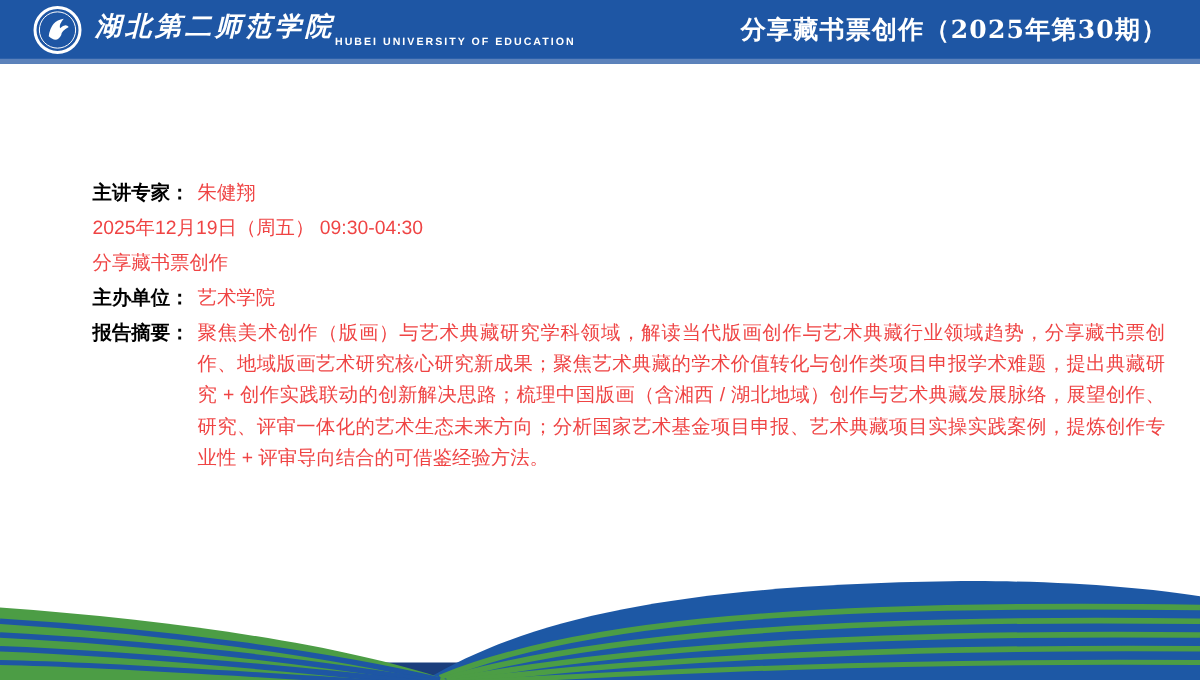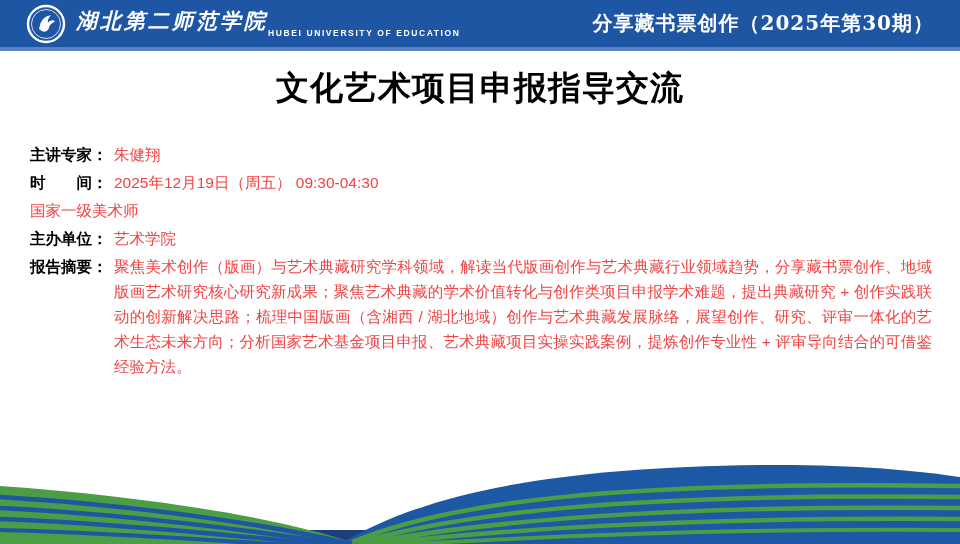--- a/index.html
+++ b/index.html
@@ -32,21 +32,21 @@
 
   
   .slide-title{
     position:absolute;top:66px;left:0;right:0;
     text-align:center;font-size:33px;font-weight:900;color:#000000;
     letter-spacing:1px;
   }
 
   
   .content{position:absolute;top:142px;left:30px;right:28px;}
-  .row{display:flex;align-items:flex-start;margin-bottom:3px;}
+  .row{display:flex;align-items:flex-start;margin-bottom:3px;margin-left:44px;}
   .row .label{
     flex:0 0 84px;font-weight:bold;color:#000000;
     font-size:15.5px;line-height:25px;white-space:nowrap;
   }
   .row .value{
     flex:1;font-size:15.5px;line-height:25px;color:#ef4444;
     text-align:justify;
   }
 
   
@@ -65,33 +65,31 @@
         <path d="M13 25 Q14.5 12.5 25 11 Q21 15.5 22 18.5 Q26.5 14.5 29 17.5 Q23 20.5 23 24 Q19.5 31 13 25 Z" fill="#ffffff"></path>
       </svg>
       <div class="uni-names">
         <span class="uni-zh">湖北第二师范学院</span>
         <span class="uni-en">HUBEI UNIVERSITY OF EDUCATION</span>
       </div>
     </div>
     <div class="forum-title">分享藏书票创作（2025年第30期）</div>
   </div>
 
-  <div class="slide-title">文化艺术项目申报指导交流</div>
 
   <div class="content">
     <div class="row">
       <span class="label">主讲专家：</span>
       <span class="value">朱健翔</span>
     </div>
     <div class="row">
-      <span class="label">时　　间：</span>
       <span class="value">2025年12月19日（周五） 09:30-04:30</span>
     </div>
     <div class="row">
-      <span class="value">国家一级美术师</span>
+      <span class="value">分享藏书票创作</span>
     </div>
     <div class="row">
       <span class="label">主办单位：</span>
       <span class="value">艺术学院</span>
     </div>
     <div class="row">
       <span class="label">报告摘要：</span>
       <span class="value">聚焦美术创作（版画）与艺术典藏研究学科领域，解读当代版画创作与艺术典藏行业领域趋势，分享藏书票创作、地域版画艺术研究核心研究新成果；聚焦艺术典藏的学术价值转化与创作类项目申报学术难题，提出典藏研究 + 创作实践联动的创新解决思路；梳理中国版画（含湘西 / 湖北地域）创作与艺术典藏发展脉络，展望创作、研究、评审一体化的艺术生态未来方向；分析国家艺术基金项目申报、艺术典藏项目实操实践案例，提炼创作专业性 + 评审导向结合的可借鉴经验方法。</span>
     </div>
   </div>

